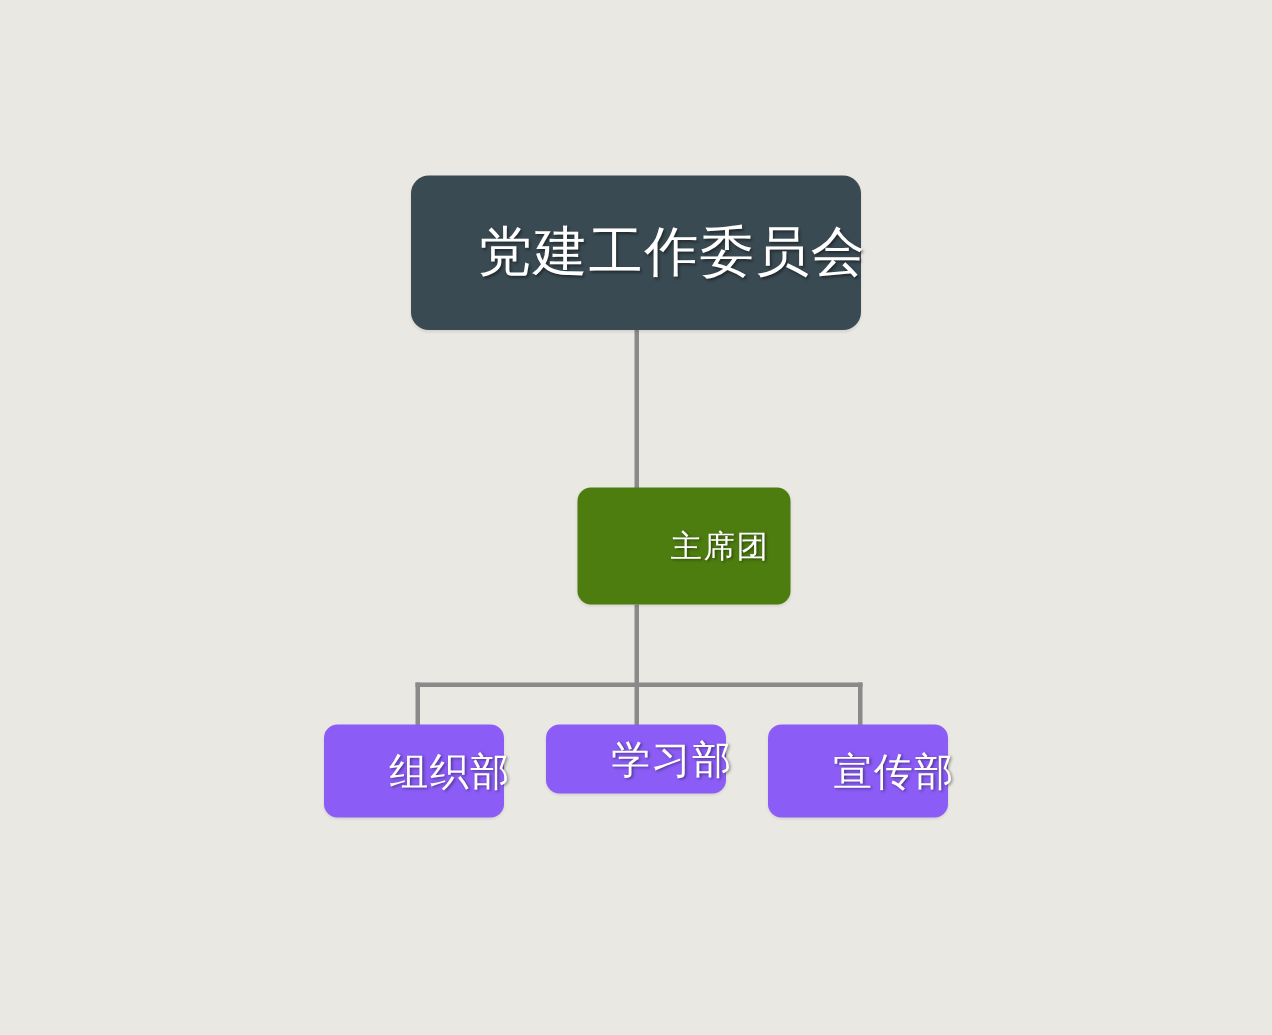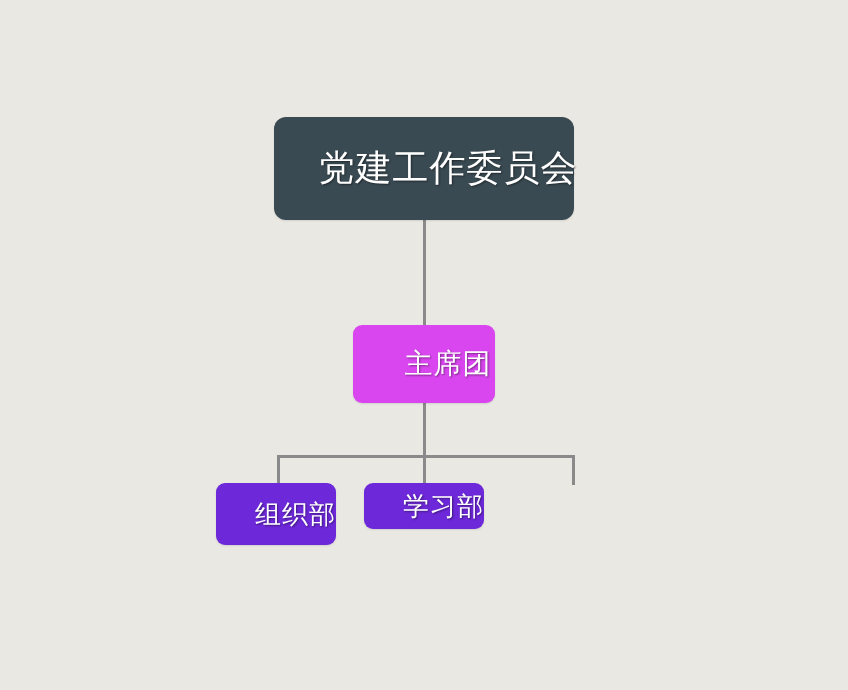--- a/index.html
+++ b/index.html
@@ -43,31 +43,31 @@
     z-index: 2;
     padding-left: 48px;
   }
   .node-root {
     background: #3a4a52;
     border-radius: 12px;
     font-size: 36px;
     box-shadow: 0 1px 2px rgba(0,0,0,0.10);
   }
   .node-mid {
-    background: #d946ef;
+    background: #4d7c0f;
     border-radius: 9px;
-    font-size: 28px;
+    font-size: 21px;
     box-shadow: 0 1px 2px rgba(0,0,0,0.10);
+    margin-left: 32px;
   }
   .node-leaf {
-    background: #6d28d9;
+    background: #8b5cf6;
     border-radius: 9px;
     font-size: 26px;
     box-shadow: 0 1px 2px rgba(0,0,0,0.10);
-    justify-content: flex-end;
   }
 </style>
 </head>
 <body>
 
 <div id="org-chart">
 
   <div class="connector conn-v" style="left:423px; top:220px; height:107px;"></div>
 
   <div class="connector conn-v" style="left:423px; top:403px; height:82px;"></div>
@@ -87,14 +87,17 @@
   </div>
 
   <div class="node node-leaf" style="left:216px; top:483px; width:120px; height:62px;">
     <span>组织部</span>
   </div>
 
   <div class="node node-leaf" style="left:364px; top:483px; width:120px; height:46px;">
     <span>学习部</span>
   </div>
 
+  <div class="node node-leaf" style="left:512px; top:483px; width:120px; height:62px;">
+    <span>宣传部</span>
+  </div>
 
 </div>
 
 </body></html>

